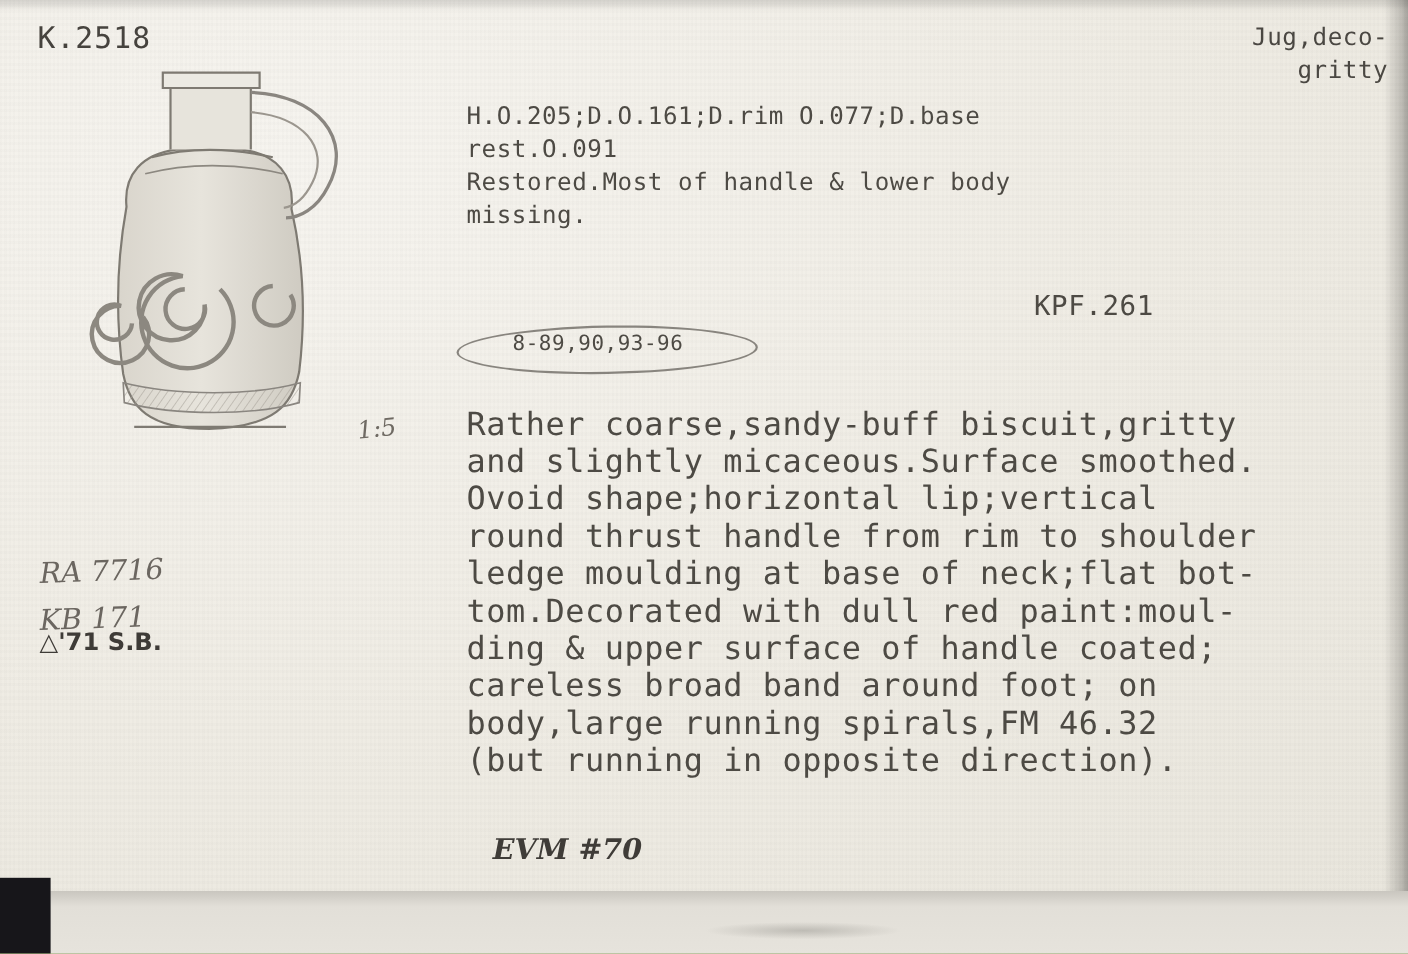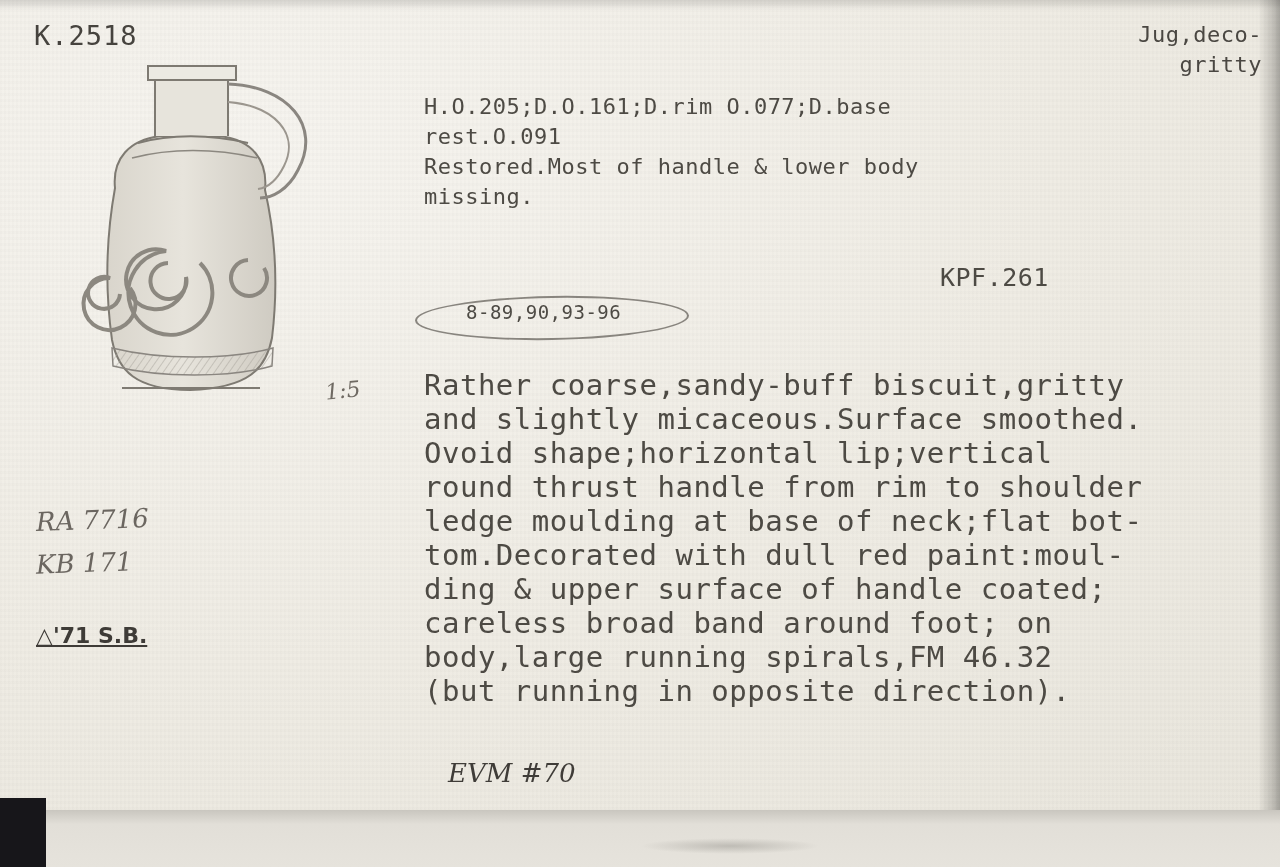--- a/index.html
+++ b/index.html
@@ -135,22 +135,22 @@
   #description {
     left: 424px; top: 368px;
     font-size: 29px;
     line-height: 34px;
     color: #4d4a44;
   }
 
   
   #hand-ra { left: 36px; top: 505px; font-size: 26px; transform: rotate(-2deg); }
   #hand-kb { left: 36px; top: 548px; font-size: 26px; transform: rotate(-2deg); }
-  #hand-triangle { left: 36px; top: 623px; font-size: 22px; color: #3e3b37; font-style: normal; font-family: "DejaVu Sans", sans-serif; font-weight: bold; text-decoration: underline; }
-  #hand-evm { left: 448px; top: 758px; font-size: 26px; color: #3f3c38; font-weight: normal; }
+  #hand-triangle { left: 36px; top: 572px; font-size: 22px; color: #3e3b37; font-style: normal; font-family: "DejaVu Sans", sans-serif; font-weight: bold; }
+  #hand-evm { left: 448px; top: 758px; font-size: 26px; color: #3f3c38; font-weight: bold; }
   #scale-label { left: 325px; top: 378px; font-size: 22px; color: #6f6a63; transform: rotate(-6deg); }
 
   
   #drawing {
     position: absolute;
     left: 60px; top: 48px;
     width: 300px; height: 370px;
   }
 </style>
 </head>

